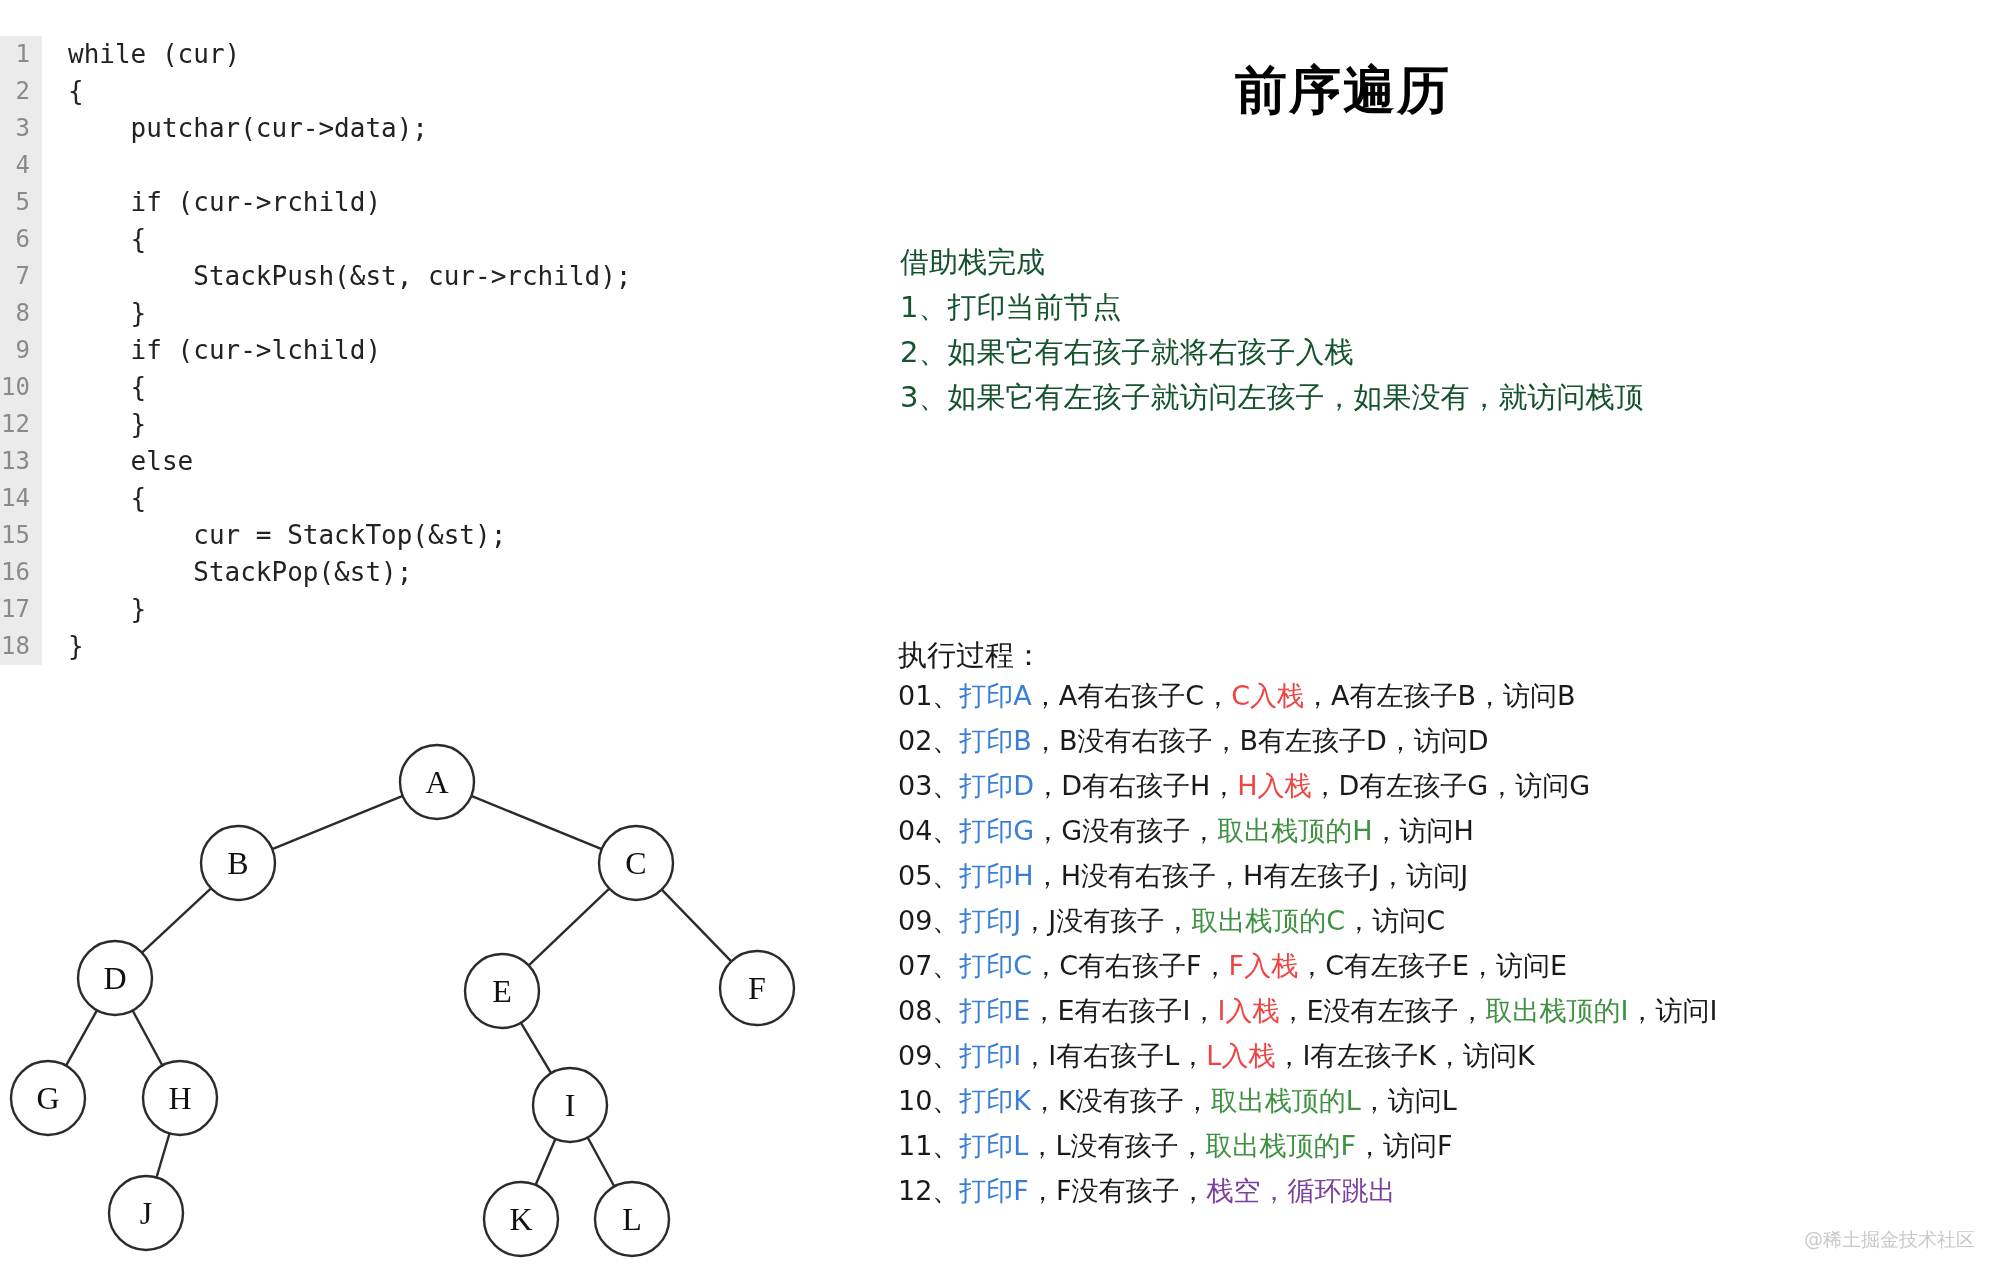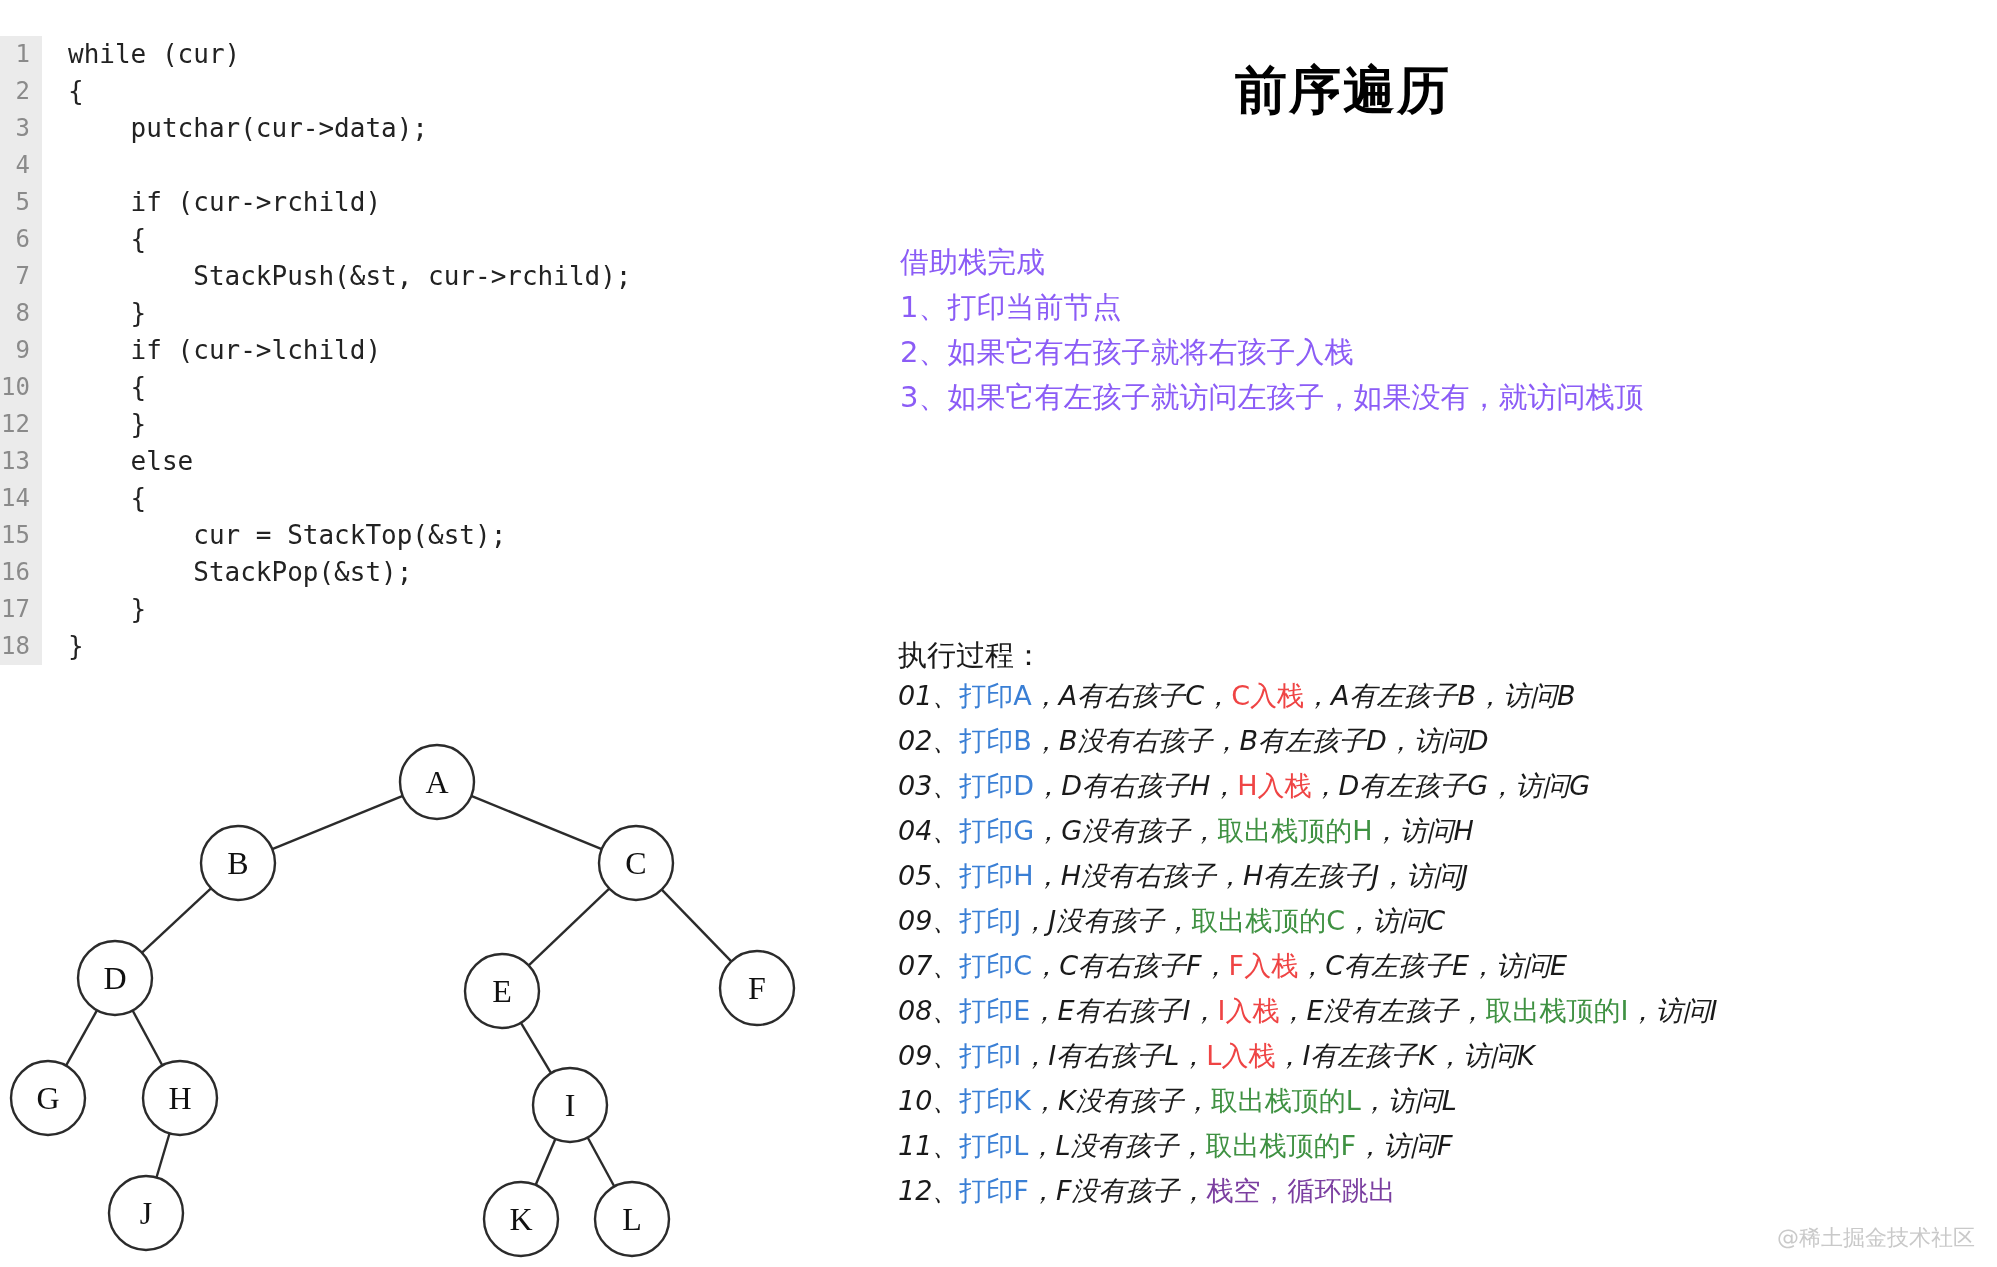--- a/index.html
+++ b/index.html
@@ -57,21 +57,21 @@
     font-family: "DejaVu Sans", sans-serif;
     letter-spacing: 2px;
   }
 
   
   #intro {
     position: absolute;
     left: 900px;
     top: 240px;
     font-size: 29px;
-    color: #8b5cf6;
+    color: #14532d;
     font-family: "DejaVu Sans", sans-serif;
     line-height: 45px;
   }
 
   
   #process-title {
     position: absolute;
     left: 898px;
     top: 636px;
     font-size: 29px;
@@ -84,41 +84,41 @@
     top: 673px;
     font-size: 27px;
     color: #1a1a1a;
     font-family: "DejaVu Sans", sans-serif;
   }
   .proc-row {
     height: 45px;
     line-height: 45px;
     white-space: nowrap;
   }
-  .idx { color: #1a1a1a; font-style: italic; }
+  .idx { color: #1a1a1a; }
   .print { color: #3a7fd5; }
   .push { color: #ef4444; }
   .pop { color: #3f9142; }
   .endnote { color: #7b3fa0; }
 
   
   #tree {
     position: absolute;
     left: 0;
     top: 700px;
     width: 860px;
     height: 567px;
   }
 
   
   #watermark {
     position: absolute;
     right: 22px;
     bottom: 14px;
-    font-size: 22px;
+    font-size: 19px;
     color: #c9c9c9;
     font-family: "DejaVu Sans", sans-serif;
   }
 </style>
 </head>
 <body>
 
 <div id="code-block">
     <div class="code-line">
       <span class="ln">1</span>

